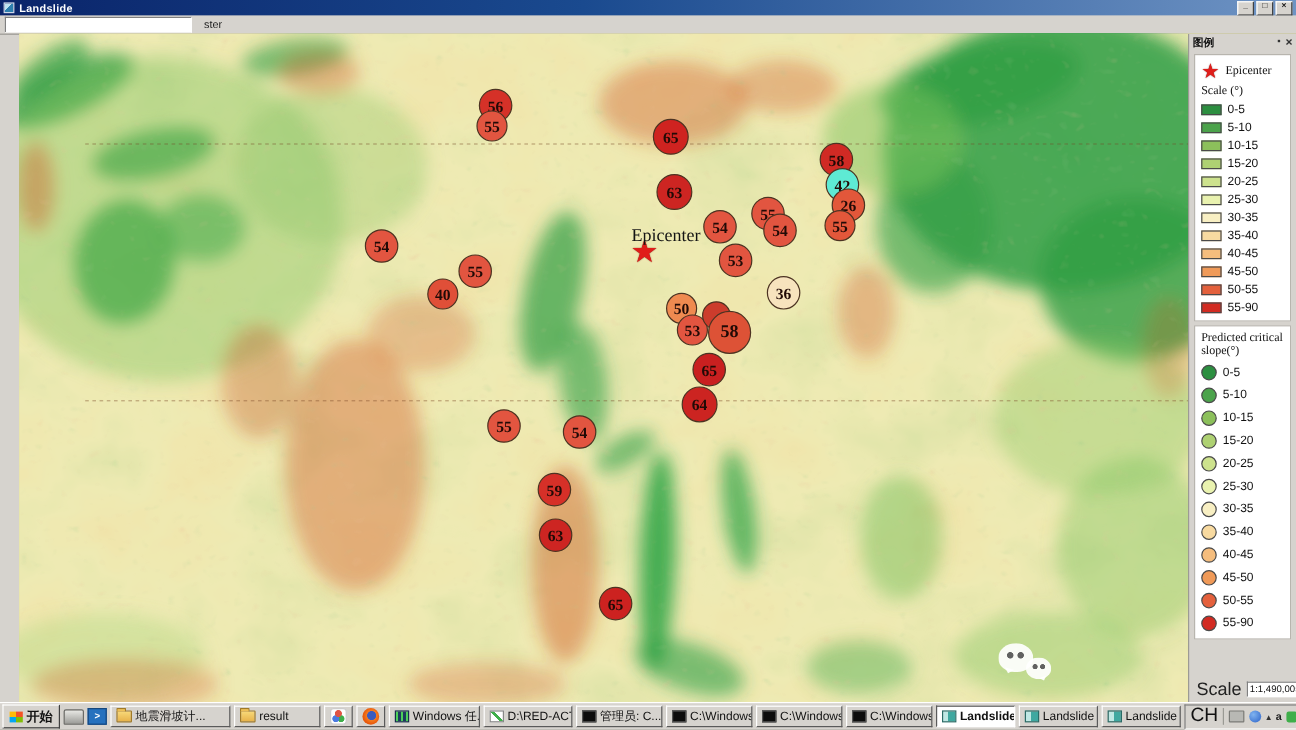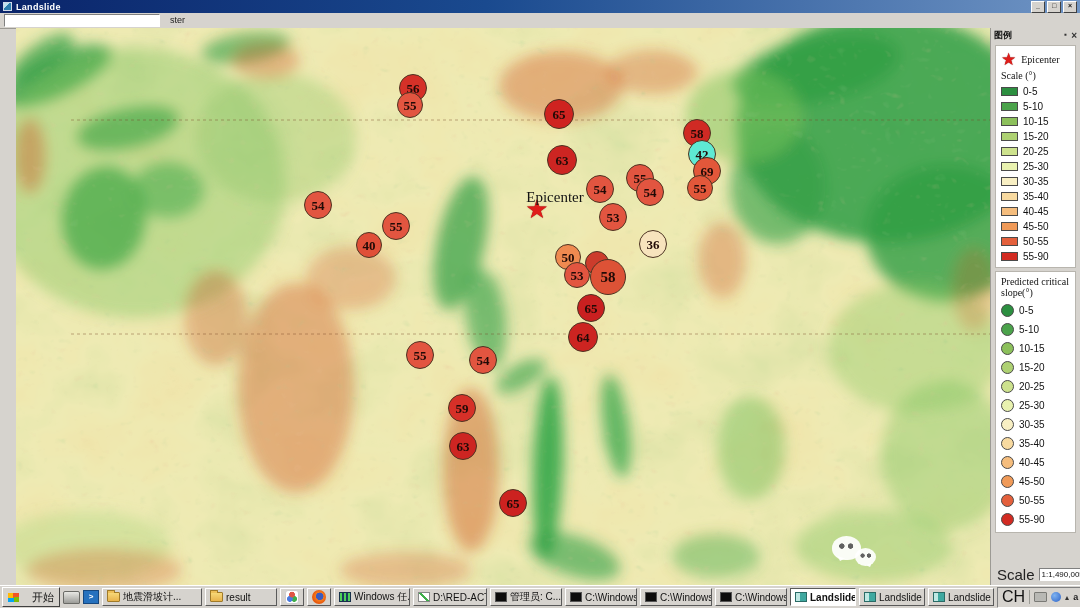--- a/index.html
+++ b/index.html
@@ -84,23 +84,23 @@
                        radial-gradient(circle at 66% 42%,rgba(70,70,70,.85) 1.9px,transparent 2.4px),
                        rgba(255,255,255,.92);}
   .wc-small::after{content:"";position:absolute;right:3px;bottom:-4px;border:3.5px solid transparent;
                    border-top-color:rgba(255,255,255,.92);transform:rotate(-20deg);}
   .wm-text{font-size:30px;letter-spacing:2px;color:rgba(255,255,255,.93);
            text-shadow:1px 1px 2px rgba(110,110,110,.55);font-weight:bold;}
 
   
   .taskbar{position:absolute;left:0;bottom:0;width:1080px;height:23px;background:#d6d3ce;
            border-top:1px solid #fff;display:flex;align-items:center;padding:0 2px;gap:3px;box-sizing:border-box;}
-  .start-btn{height:18px;display:flex;align-items:center;gap:13px;padding:0 5px;flex:none;
+  .start-btn{height:18px;display:flex;align-items:center;gap:3px;padding:0 5px;flex:none;
              background:#d6d3ce;border:1px solid;border-color:#fff #404040 #404040 #fff;
-             font-size:11px;font-weight:normal;color:#111;}
+             font-size:11px;font-weight:bold;color:#111;}
   .start-flag{width:11px;height:9px;flex:none;
               background:conic-gradient(from 0deg at 50% 50%,#f35325 0 25%,#81bc06 0 50%,#05a6f0 0 75%,#ffba08 0);}
   .quick-icon{flex:none;}
   .icon-printer-q{width:15px;height:11px;background:linear-gradient(#e8e8e4,#9c9c98);border:1px solid #6a6a66;
                   border-radius:2px 2px 1px 1px;}
   .icon-ps{width:14px;height:12px;background:#2671be;border:1px solid #16477e;color:#fff;font-size:8px;
            line-height:11px;text-align:center;font-weight:bold;}
   .tbtn{height:18px;display:flex;align-items:center;gap:3px;padding:0 4px;flex:none;box-sizing:border-box;
         background:#d6d3ce;border:1px solid;border-color:#fff #5a5a5a #5a5a5a #fff;
         font-size:10px;color:#111;overflow:hidden;white-space:nowrap;}
@@ -241,21 +241,21 @@
           <div class="pt" style="left: 681px; top: 105px; height: 28px; width: 28px; background: rgb(208, 42, 36); font-size: 13px;">
     <span class="pt-label">58</span>
   </div>
           <div class="pt" style="left: 646px; top: 126px; height: 28px; width: 28px; background: #5eead4; font-size: 13px; margin-left: 40px;">
     <span class="pt-label">42</span>
   </div>
           <div class="pt" style="left: 546px; top: 132px; height: 30px; width: 30px; background: rgb(205, 37, 34); font-size: 13px;">
     <span class="pt-label">63</span>
   </div>
           <div class="pt" style="left: 691px; top: 143px; height: 28px; width: 28px; background: rgb(226, 87, 58); font-size: 13px;">
-    <span class="pt-label">69</span>
+    <span class="pt-label">26</span>
   </div>
           <div class="pt" style="left: 624px; top: 150px; height: 28px; width: 28px; background: rgb(226, 85, 64); font-size: 13px;">
     <span class="pt-label">55</span>
   </div>
           <div class="pt" style="left: 684px; top: 160px; height: 26px; width: 26px; background: rgb(226, 87, 58); font-size: 13px;">
     <span class="pt-label">55</span>
   </div>
           <div class="pt" style="left: 584px; top: 161px; height: 28px; width: 28px; background: rgb(226, 85, 64); font-size: 13px;">
     <span class="pt-label">54</span>
   </div>

